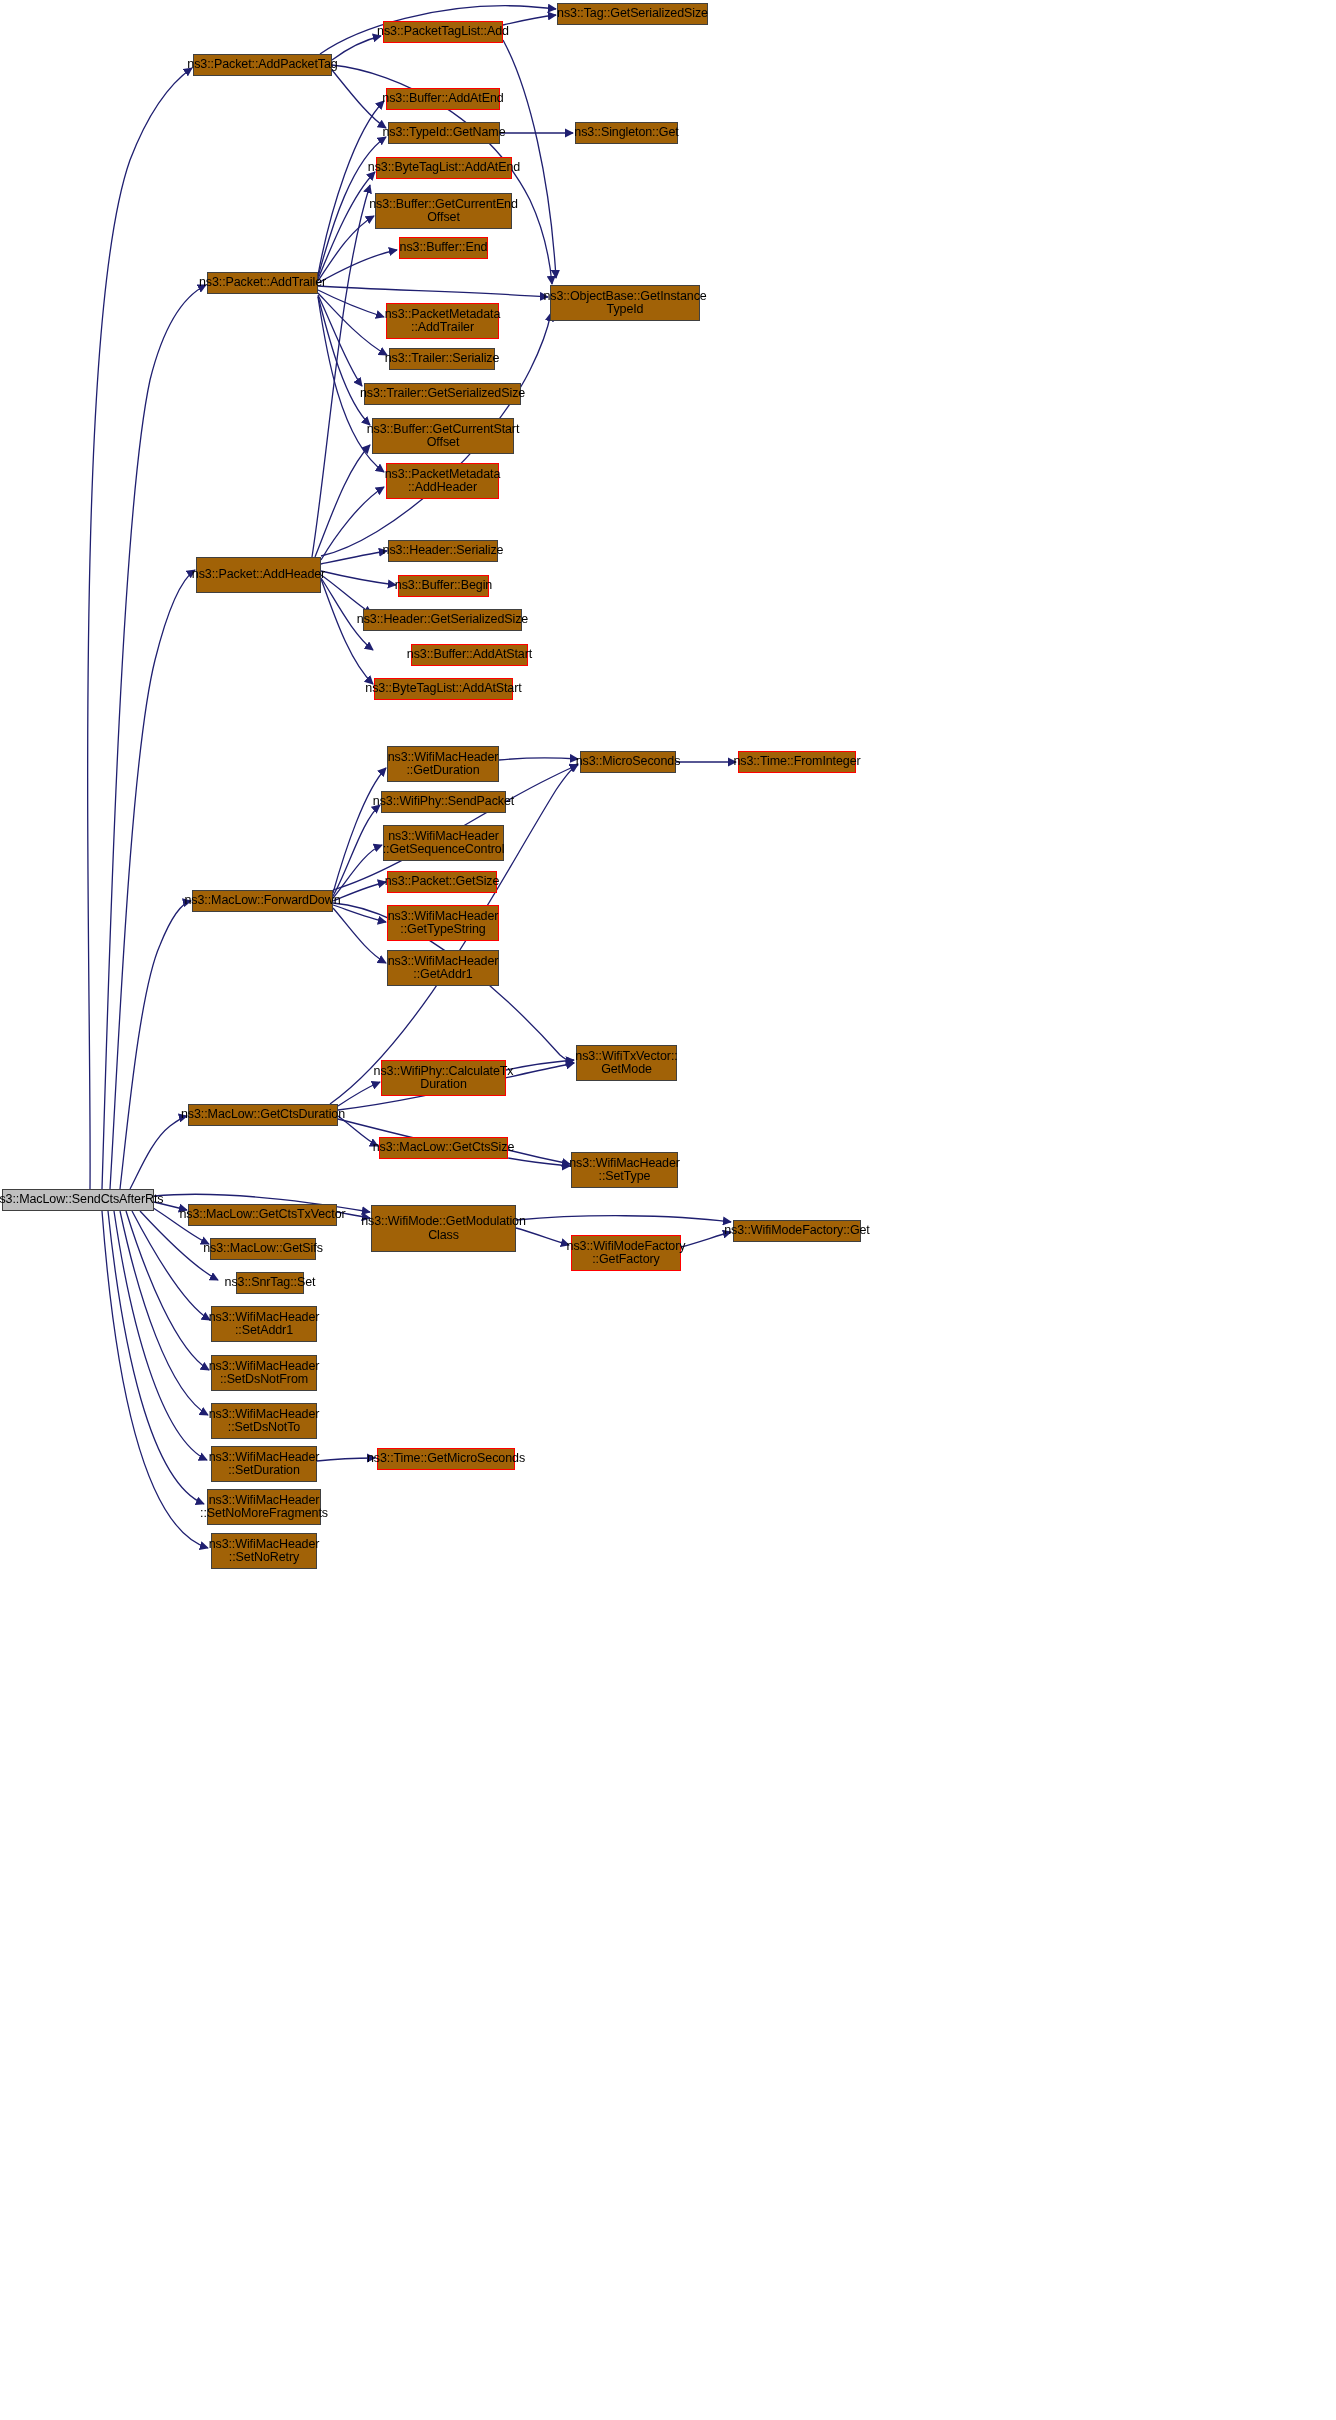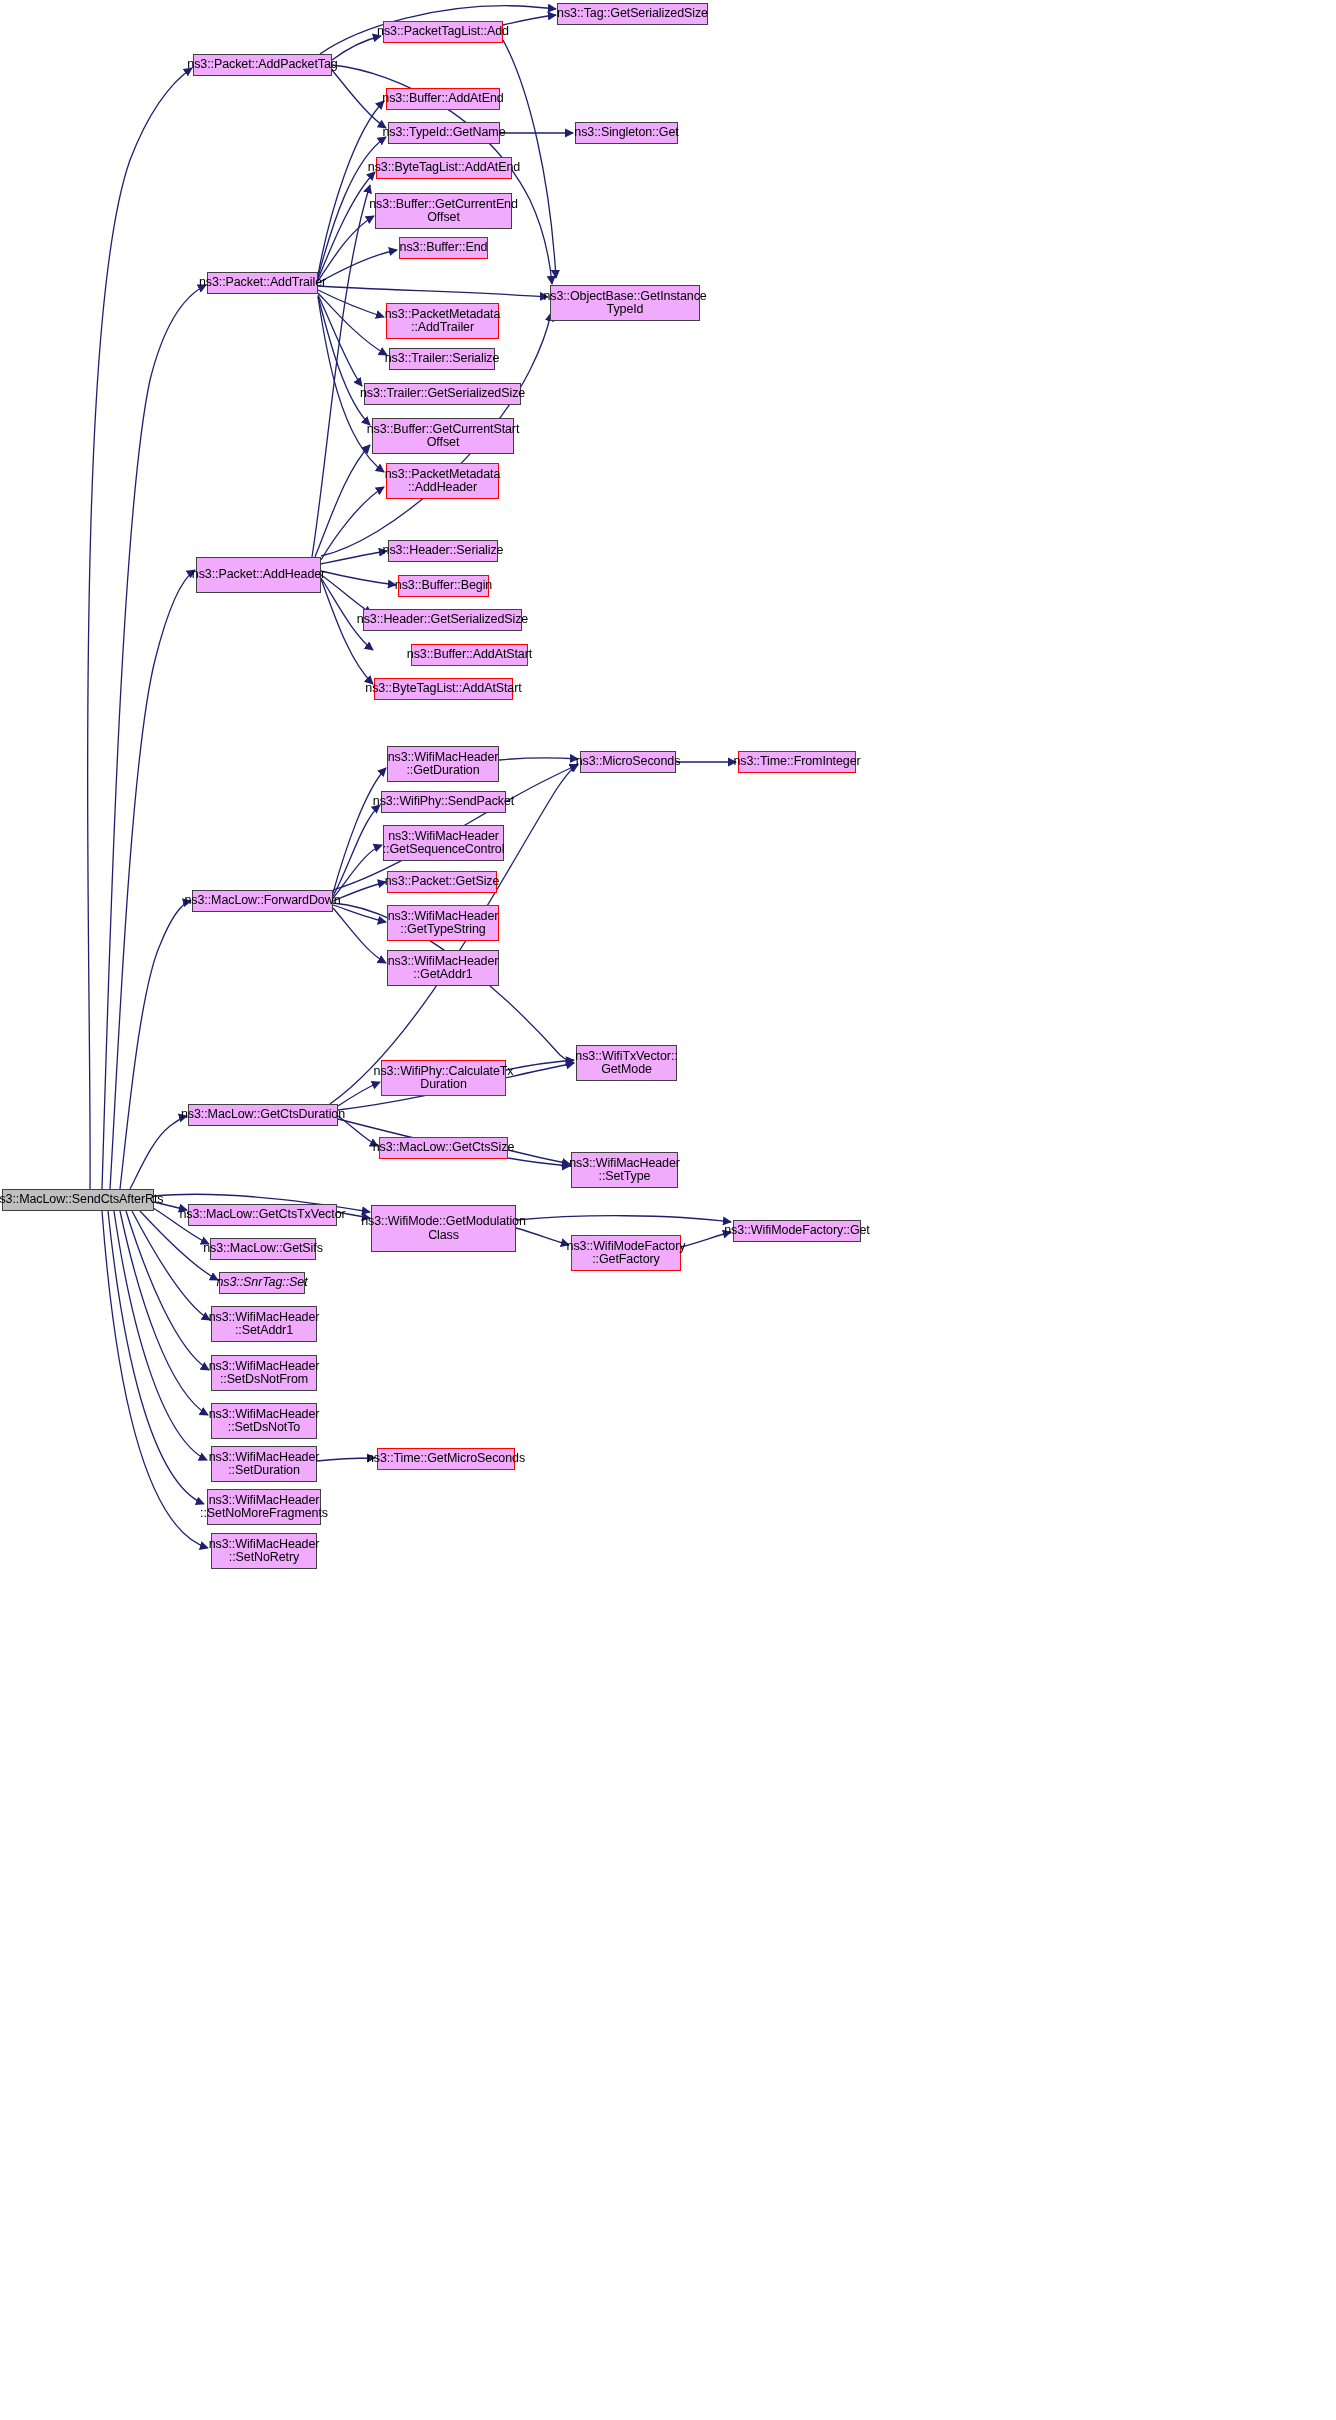--- a/index.html
+++ b/index.html
@@ -21,21 +21,21 @@
     left: 0;
     top: 0;
     width: 1336px;
     height: 2420px;
     pointer-events: none;
   }
   .node {
     position: absolute;
     box-sizing: border-box;
     border: 1px solid #404040;
-    background: #f0abfc;
+    background: #a16207;
     color: #000000;
     font-size: 12.5px;
     line-height: 13.5px;
     display: flex;
     align-items: center;
     justify-content: center;
     text-align: center;
     padding: 0 3px;
     white-space: pre-line;
     letter-spacing: -0.1px;
@@ -129,21 +129,21 @@
 
   <div id="node-layer">
       <div class="node root" style="left: 2px; top: 1189px; width: 152px; height: 22px;">ns3::MacLow::SendCtsAfterRts</div>
       <div class="node" style="left: 193px; top: 54px; width: 139px; height: 22px;">ns3::Packet::AddPacketTag</div>
       <div class="node" style="left: 207px; top: 272px; width: 111px; height: 22px;">ns3::Packet::AddTrailer</div>
       <div class="node" style="left: 196px; top: 557px; width: 125px; height: 36px;">ns3::Packet::AddHeader</div>
       <div class="node" style="left: 192px; top: 890px; width: 141px; height: 22px;">ns3::MacLow::ForwardDown</div>
       <div class="node" style="left: 188px; top: 1104px; width: 150px; height: 22px;">ns3::MacLow::GetCtsDuration</div>
       <div class="node" style="left: 188px; top: 1204px; width: 149px; height: 22px;">ns3::MacLow::GetCtsTxVector</div>
       <div class="node" style="left: 210px; top: 1238px; width: 106px; height: 22px;">ns3::MacLow::GetSifs</div>
-      <div class="node" style="left: 219px; top: 1272px; width: 86px; height: 22px; font-style: italic;">ns3::SnrTag::Set</div>
+      <div class="node" style="left: 236px; top: 1272px; width: 68px; height: 22px;">ns3::SnrTag::Set</div>
       <div class="node" style="left: 211px; top: 1306px; width: 106px; height: 36px;">ns3::WifiMacHeader
 ::SetAddr1</div>
       <div class="node" style="left: 211px; top: 1355px; width: 106px; height: 36px;">ns3::WifiMacHeader
 ::SetDsNotFrom</div>
       <div class="node" style="left: 211px; top: 1403px; width: 106px; height: 36px;">ns3::WifiMacHeader
 ::SetDsNotTo</div>
       <div class="node" style="left: 211px; top: 1446px; width: 106px; height: 36px;">ns3::WifiMacHeader
 ::SetDuration</div>
       <div class="node" style="left: 207px; top: 1489px; width: 114px; height: 36px;">ns3::WifiMacHeader
 ::SetNoMoreFragments</div>

